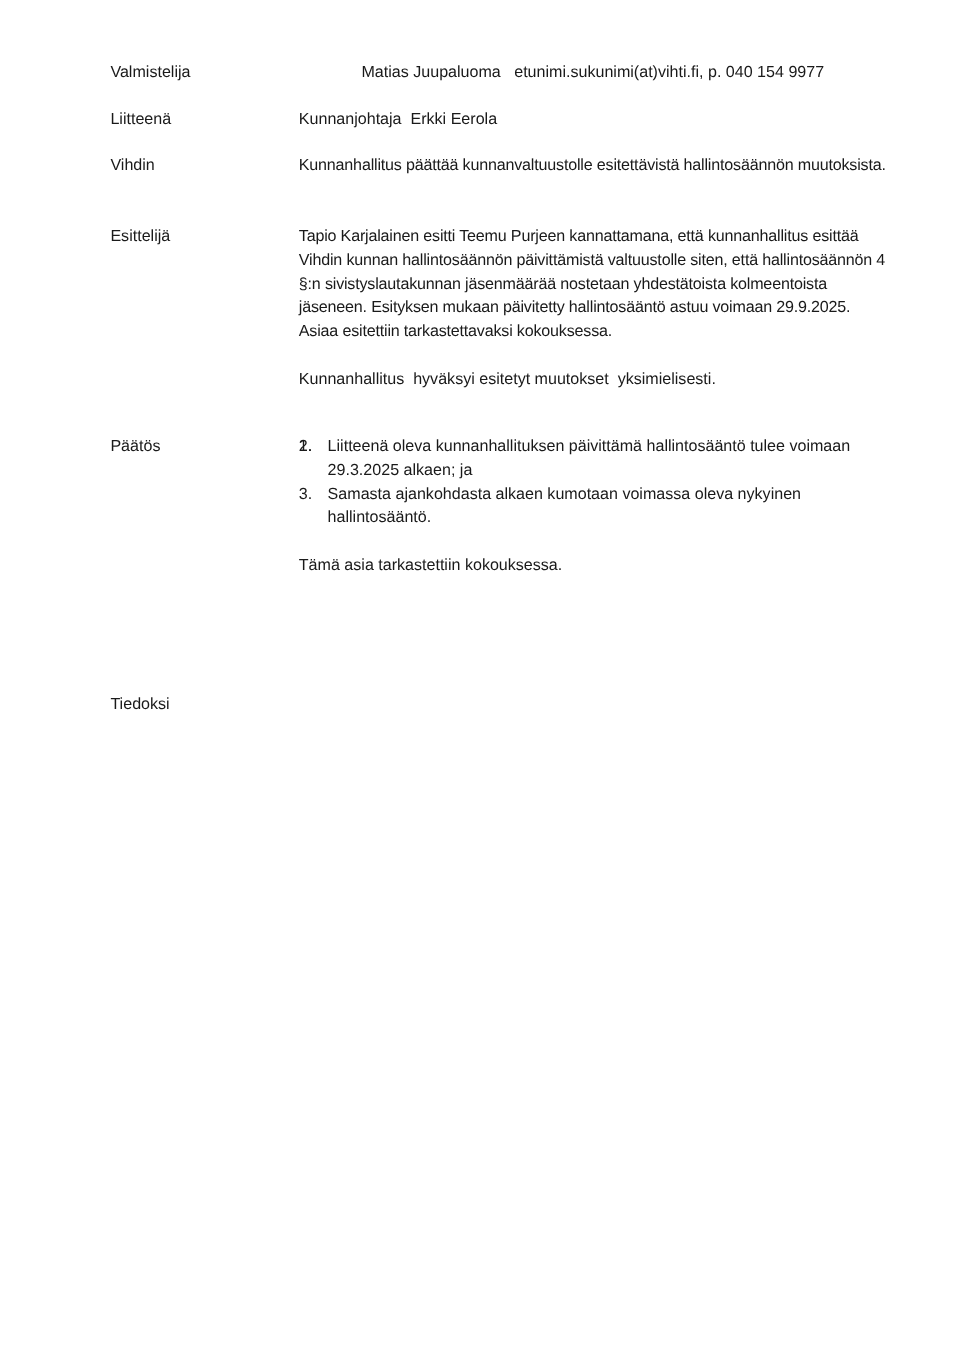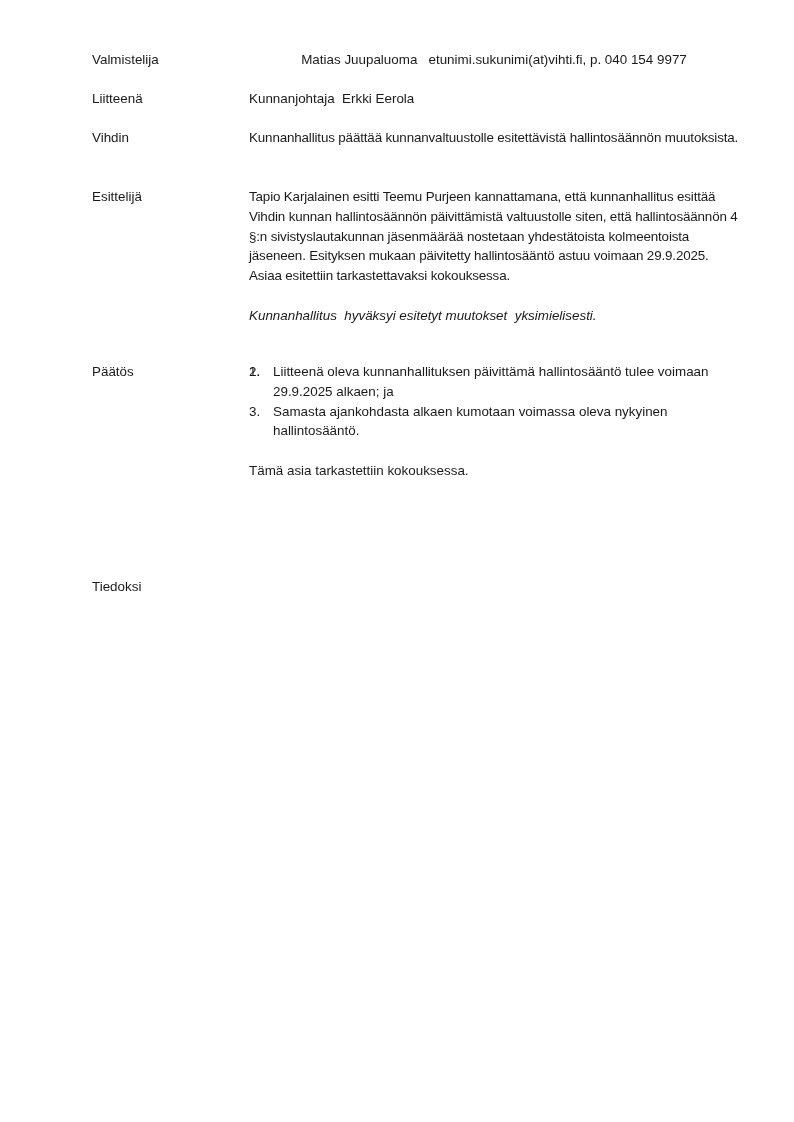--- a/index.html
+++ b/index.html
@@ -87,34 +87,34 @@
     <div class="value">
       <p class="tight">Kunnanhallitus  päättää kunnanvaltuustolle esitettävistä hallintosäännön muutoksista.</p>
     </div>
   </div>
 
   <div class="row" style="top:187px;">
     <div class="label">Esittelijä</div>
     <div class="value">
       <p class="tight">Tapio Karjalainen esitti Teemu Purjeen kannattamana, että kunnanhallitus esittää Vihdin kunnan hallintosäännön päivittämistä valtuustolle siten, että hallintosäännön 4 §:n sivistyslautakunnan jäsenmäärää nostetaan yhdestätoista kolmeentoista jäseneen. Esityksen mukaan päivitetty hallintosääntö astuu voimaan 29.9.2025.  Asiaa esitettiin tarkastettavaksi kokouksessa.</p>
       <div class="gap"></div>
-      <p style="white-space:pre;font-style:italic;">Kunnanhallitus  hyväksyi esitetyt muutokset  yksimielisesti.</p>
+      <p style="white-space:pre;">Kunnanhallitus  hyväksyi esitetyt muutokset  yksimielisesti.</p>
     </div>
   </div>
 
   <div class="row" style="top:362px;">
     <div class="label">Päätös</div>
     <div class="value">
       <ol class="decision-list">
         <li>
           <span class="num">1.</span>
         </li>
         <li>
           <span class="num">2.</span>
-          <span>Liitteenä oleva kunnanhallituksen päivittämä hallintosääntö tulee voimaan 29.9.2025 alkaen; ja</span>
+          <span>Liitteenä oleva kunnanhallituksen päivittämä hallintosääntö tulee voimaan 29.3.2025 alkaen; ja</span>
         </li>
         <li>
           <span class="num">3.</span>
           <span>Samasta ajankohdasta alkaen kumotaan voimassa oleva nykyinen hallintosääntö.</span>
         </li>
       </ol>
       <div class="gap"></div>
       <p>Tämä asia tarkastettiin kokouksessa.</p>
     </div>
   </div>

